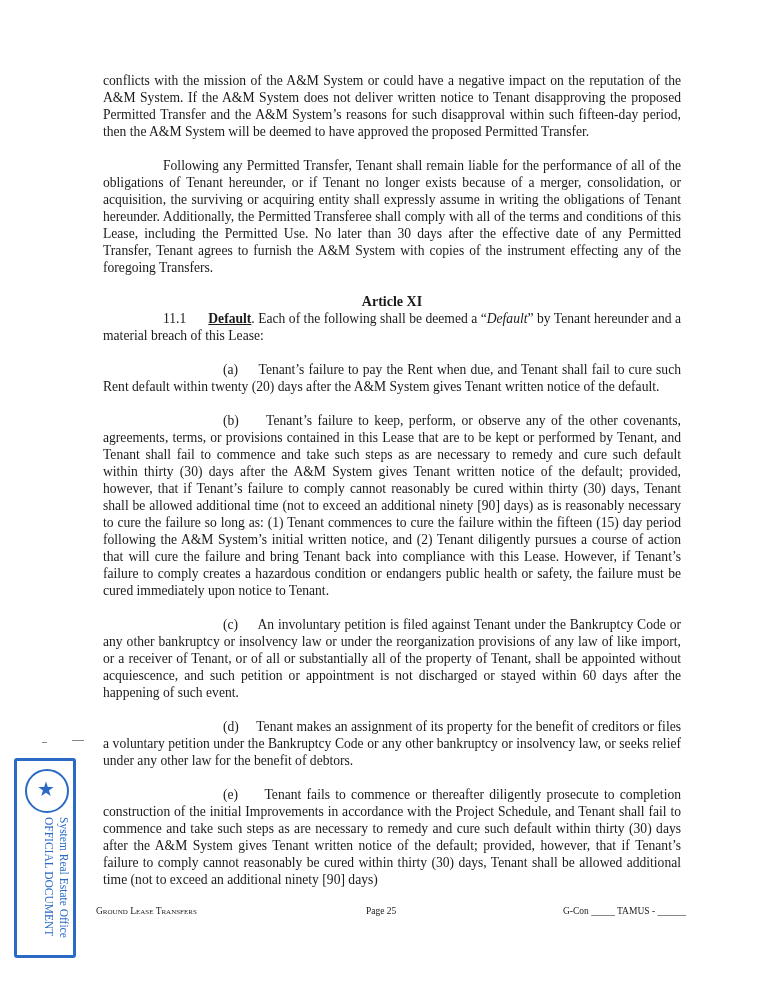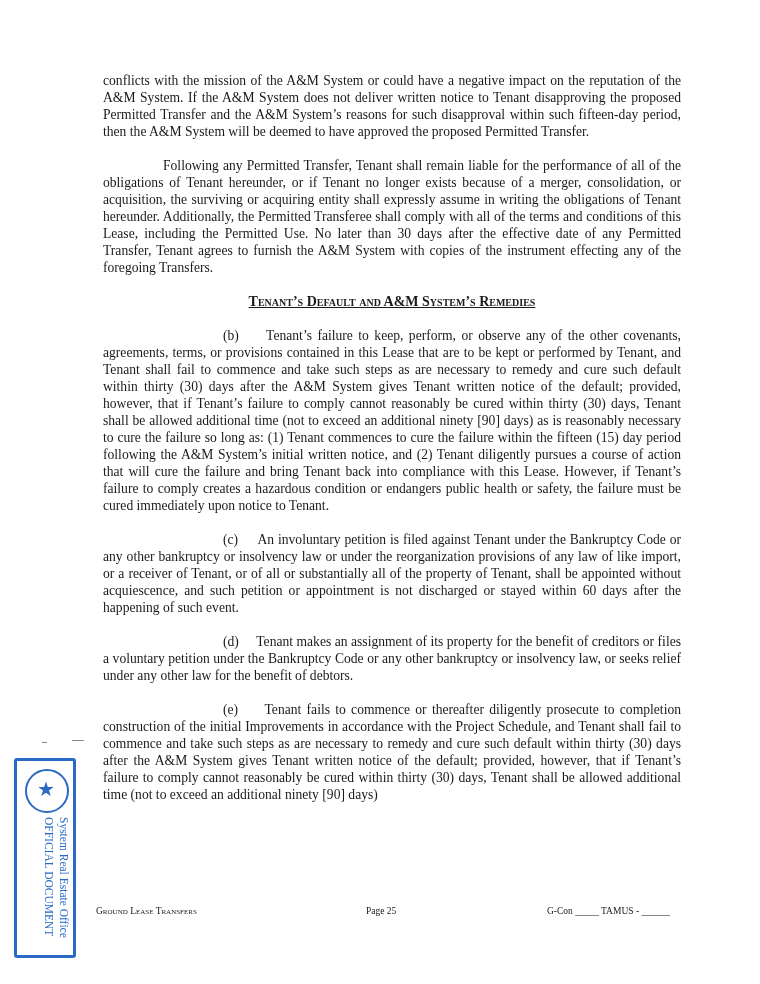--- a/index.html
+++ b/index.html
@@ -10,38 +10,40 @@
   .indent1 { text-indent:60px;font-family:Liberation Serif, serif; }
   .indent2 { text-indent:120px; }
   .heading { text-align:center; margin:0; font-weight:bold; font-size:14px; line-height:17px; }
   .subheading { text-align:center; margin:0 0 17px 0; font-weight:bold; text-decoration:underline; font-variant:small-caps; font-size:14px; line-height:17px; }
   .secnum { margin-right:22px; }
   .sectitle { font-weight:bold; text-decoration:underline; }
   .term { font-style:italic; }
   .footer { position:absolute; top:906px; left:96px; width:590px; font-size:9.5px; }
   .footer .left { position:absolute; left:0; font-variant:small-caps; }
   .footer .center { position:absolute; left:270px; }
-  .footer .right { position:absolute; right:16px; }
+  .footer .right { position:absolute; right:0; }
   .stamp { position:absolute; left:14px; top:758px; width:62px; height:200px; border:3px solid #2a6ac4; border-radius:3px; box-sizing:border-box; }
   .stamp-seal { position:absolute; left:8px; top:8px; width:40px; height:40px; border:2px solid #2a6ac4; border-radius:50%; }
   .stamp-seal::after { content:"★"; color:#2a6ac4; position:absolute; left:10px; top:6px; font-size:20px; }
   .stamp-text { position:absolute; left:6px; top:56px; width:48px; height:136px; color:#2a6ac4; font-size:11.5px; line-height:15px; writing-mode:vertical-rl; font-family:"Liberation Serif", serif; }
   .dash { position:absolute; height:1px; background:#888; }
 </style>
 </head>
 <body>
 
 <div class="page">
   <div class="content">
     <p>conflicts with the mission of the A&amp;M System or could have a negative impact on the reputation of the A&amp;M System.  If the A&amp;M System does not deliver written notice to Tenant disapproving the proposed Permitted Transfer and the A&amp;M System’s reasons for such disapproval within such fifteen-day period, then the A&amp;M System will be deemed to have approved the proposed Permitted Transfer.</p>
     <p class="indent1">Following any Permitted Transfer, Tenant shall remain liable for the performance of all of the obligations of Tenant hereunder, or if Tenant no longer exists because of a merger, consolidation, or acquisition, the surviving or acquiring entity shall expressly assume in writing the obligations of Tenant hereunder. Additionally, the Permitted Transferee shall comply with all of the terms and conditions of this Lease, including the Permitted Use.  No later than 30 days after the effective date of any Permitted Transfer, Tenant agrees to furnish the A&amp;M System with copies of the instrument effecting any of the foregoing Transfers.</p>
 
-    <div class="subheading">Tenant’s Default and A&amp;M System’s Remedies</div>
+    <div class="heading">Article XI</div>
 
+    <p class="indent1"><span class="secnum">11.1</span><span class="sectitle">Default</span><span>.  Each of the following shall be deemed a “</span><span class="term">Default</span><span>” by Tenant hereunder and a material breach of this Lease:</span></p>
 
+    <p class="indent2">(a)&nbsp;&nbsp;&nbsp;&nbsp;&nbsp;Tenant’s failure to pay the Rent when due, and Tenant shall fail to cure such Rent default within twenty (20) days after the A&amp;M System gives Tenant written notice of the default.</p>
     <p class="indent2">(b)&nbsp;&nbsp;&nbsp;&nbsp;&nbsp;Tenant’s failure to keep, perform, or observe any of the other covenants, agreements, terms, or provisions contained in this Lease that are to be kept or performed by Tenant, and Tenant shall fail to commence and take such steps as are necessary to remedy and cure such default within thirty (30) days after the A&amp;M System gives Tenant written notice of the default; provided, however, that if Tenant’s failure to comply cannot reasonably be cured within thirty (30) days, Tenant shall be allowed additional time (not to exceed an additional ninety [90] days) as is reasonably necessary to cure the failure so long as: (1) Tenant commences to cure the failure within the fifteen (15) day period following the A&amp;M System’s initial written notice, and (2) Tenant diligently pursues a course of action that will cure the failure and bring Tenant back into compliance with this Lease. However, if Tenant’s failure to comply creates a hazardous condition or endangers public health or safety, the failure must be cured immediately upon notice to Tenant.</p>
     <p class="indent2">(c)&nbsp;&nbsp;&nbsp;&nbsp;&nbsp;An involuntary petition is filed against Tenant under the Bankruptcy Code or any other bankruptcy or insolvency law or under the reorganization provisions of any law of like import, or a receiver of Tenant, or of all or substantially all of the property of Tenant, shall be appointed without acquiescence, and such petition or appointment is not discharged or stayed within 60 days after the happening of such event.</p>
     <p class="indent2">(d)&nbsp;&nbsp;&nbsp;&nbsp;&nbsp;Tenant makes an assignment of its property for the benefit of creditors or files a voluntary petition under the Bankruptcy Code or any other bankruptcy or insolvency law, or seeks relief under any other law for the benefit of debtors.</p>
     <p class="indent2">(e)&nbsp;&nbsp;&nbsp;&nbsp;&nbsp;Tenant fails to commence or thereafter diligently prosecute to completion construction of the initial Improvements in accordance with the Project Schedule, and Tenant shall fail to commence and take such steps as are necessary to remedy and cure such default within thirty (30) days after the A&amp;M System gives Tenant written notice of the default; provided, however, that if Tenant’s failure to comply cannot reasonably be cured within thirty (30) days, Tenant shall be allowed additional time (not to exceed an additional ninety [90] days)</p>
   </div>
 
   <div class="dash" style="left:42px; top:742px; width:5px;"></div>
   <div class="dash" style="left:72px; top:740px; width:12px;"></div>
 
   <div class="stamp">

